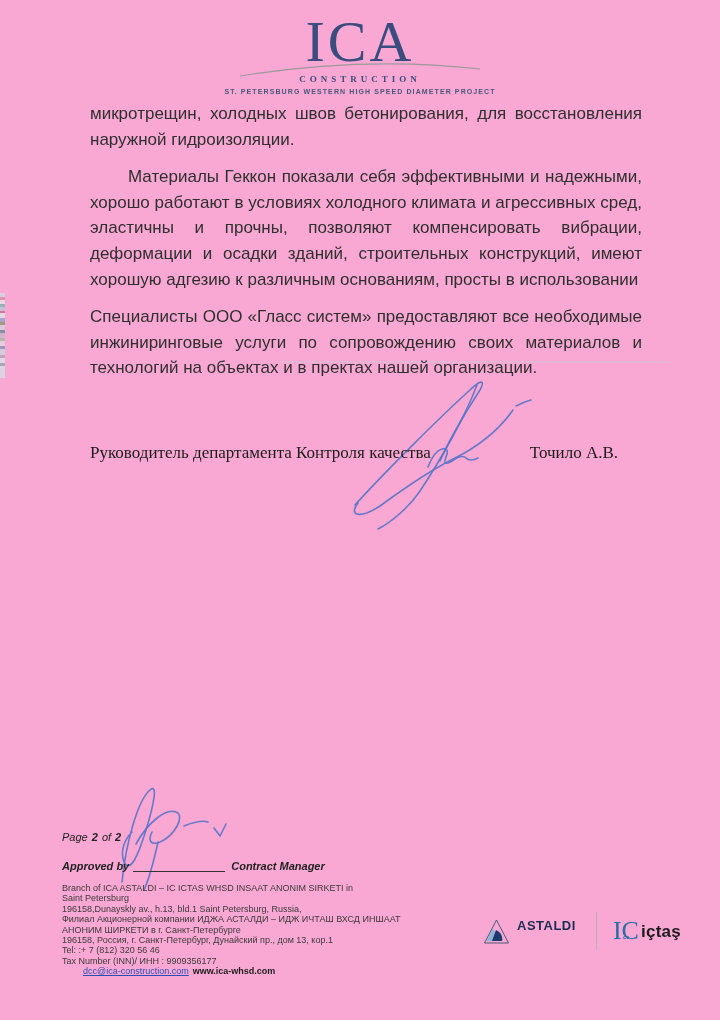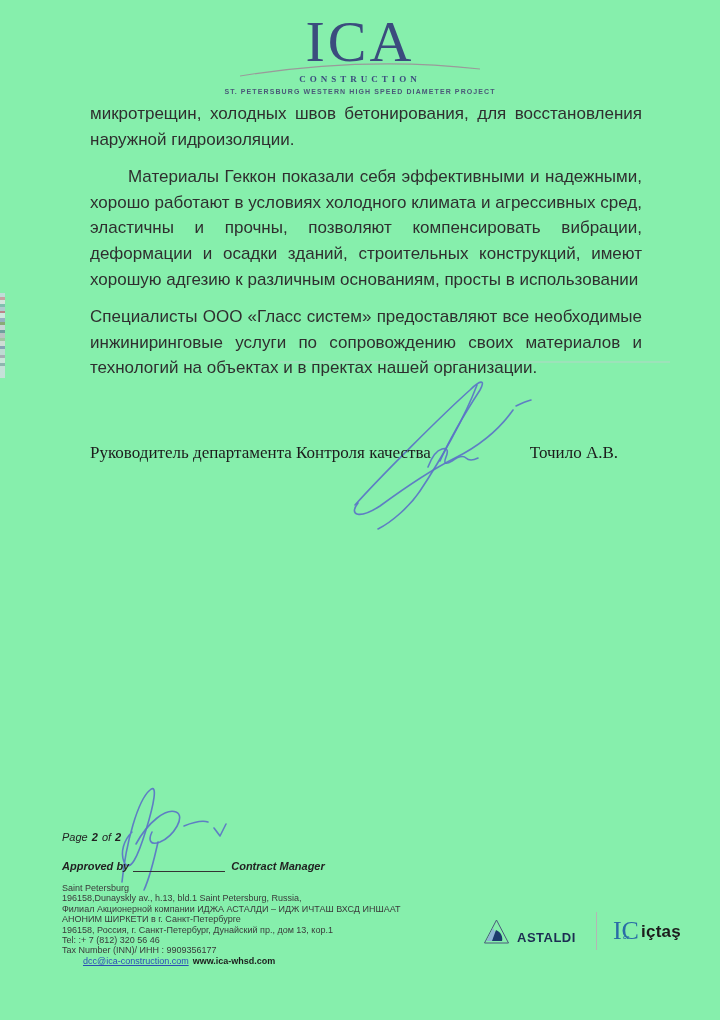--- a/index.html
+++ b/index.html
@@ -1,21 +1,21 @@
 <!DOCTYPE html>
 <html><head>
 <meta charset="utf-8">
 <style>
   * { margin: 0; padding: 0; box-sizing: border-box; }
   html, body { background: #ffffff; }
   .page {
     position: relative;
     width: 720px;
     height: 1020px;
-    background: #86efac;
+    background: #f9a8d4;
     overflow: hidden;
     font-family: "Liberation Sans", sans-serif;
     color: #2e2e2e;
   }
 
   
   .letterhead { position: absolute; top: 12px; left: 0; right: 0; text-align: center; }
   .logo-word {
     font-family: "Liberation Serif", serif;
     font-size: 58px; line-height: 60px;
@@ -69,21 +69,21 @@
 
   .initiator-block { position: absolute; left: 417px; top: 836px; font-size: 10.5px; font-style: italic; color: #2a2a2a; }
   .initiator-block div { margin-bottom: 14px; }
 
   .address-block { position: absolute; left: 62px; top: 883px; font-size: 9px; line-height: 10.4px; color: #3a3a3a; }
   .address-block a { color: #2b4db5; text-decoration: underline; padding-left: 21px; }
   .address-website { font-weight: bold; color: #1c1c1c; margin-left: 4px; }
 
   
   .partner-logos { position: absolute; left: 483px; top: 912px; display: flex; align-items: center; }
-  .astaldi { display: flex; align-items: flex-end; }
+  .astaldi { display: flex; align-items: flex-start; }
   .astaldi-text { font-size: 13px; font-weight: bold; color: #1c2d52; letter-spacing: .5px; margin-left: 7px; }
   .logo-separator { width: 1px; height: 38px; background: #b5b5b5; margin: 0 16px 0 20px; }
   .ictas { display: flex; align-items: flex-start; }
   .ictas-ic { font-family: "Liberation Serif", serif; font-size: 26px; line-height: 24px; color: #2a6ca6; position: relative; text-align: right; }
   .ictas-ce { position: absolute; left: 10px; bottom: -6px; font-size: 6px; color: #2a6ca6; font-weight: bold; font-family: "Liberation Sans", sans-serif; }
   .ictas-text { font-size: 17px; font-weight: bold; color: #1c1c1c; margin-left: 2px; margin-top: 3px; letter-spacing: .3px; }
 
   svg.pen path { fill: none; stroke: #5b74c5; stroke-width: 1.6; stroke-linecap: round; stroke-linejoin: round; opacity: .92; }
 </style>
 </head>
@@ -136,20 +136,21 @@
   </svg>
 
   <div class="approved-row">
     <span>Approved by</span>
     <span class="approved-line"></span>
     <span class="contract-manager">Contract  Manager</span>
   </div>
 
 
   <div class="address-block">
+    <div>Branch of ICA ASTALDI – IC ICTAS WHSD INSAAT ANONIM SIRKETI in</div>
     <div>Saint Petersburg</div>
     <div>196158,Dunayskly av., h.13, bld.1 Saint Petersburg, Russia,</div>
     <div>Филиал Акционерной компании ИДЖА АСТАЛДИ – ИДЖ ИЧТАШ ВХСД ИНШААТ</div>
     <div>АНОНИМ ШИРКЕТИ в г. Санкт-Петербурге</div>
     <div>196158, Россия, г. Санкт-Петербург, Дунайский пр., дом 13, кор.1</div>
     <div>Tel: :+ 7 (812) 320 56 46</div>
     <div>Tax Number (INN)/ ИНН : 9909356177</div>
     <div>
       <a href="#">dcc@ica-construction.com</a><span class="address-website">www.ica-whsd.com</span>
     </div>

